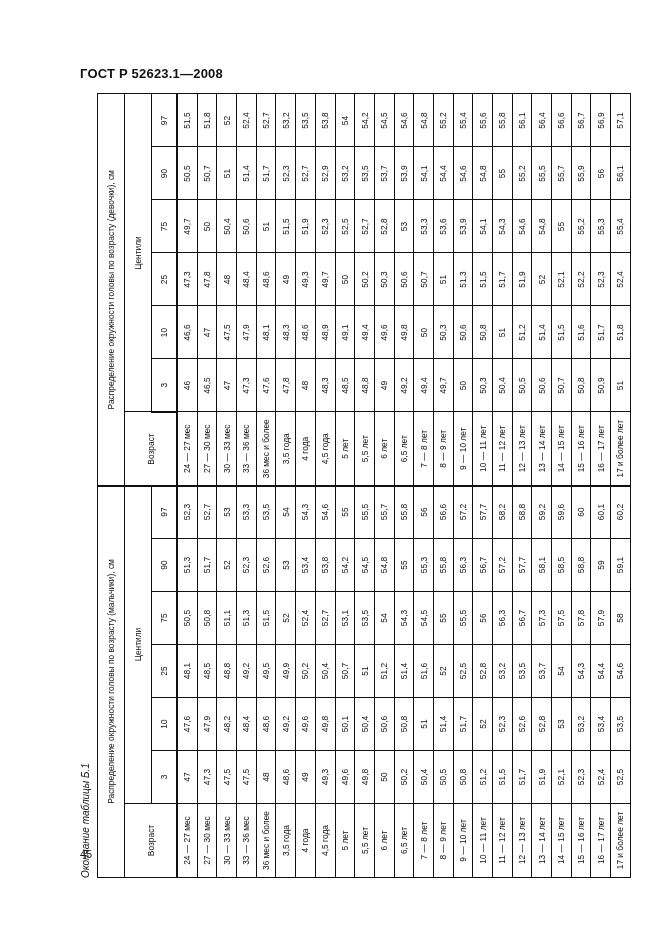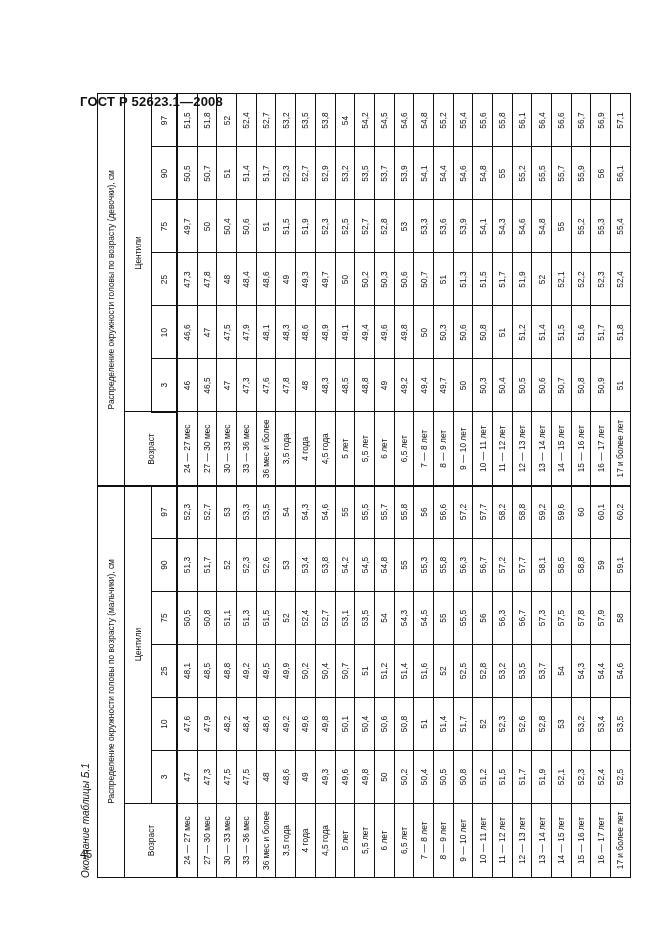--- a/index.html
+++ b/index.html
@@ -1,17 +1,17 @@
 <!DOCTYPE html>
 <html><head>
 <meta charset="utf-8">
 <style>
   html, body { margin: 0; padding: 0; background: #ffffff; }
   body { width: 661px; height: 936px; position: relative; overflow: hidden; font-family: "Liberation Sans", sans-serif; color: #111; }
-  .doc-header { position: absolute; left: 80px; top: 66px; font-size: 13px; font-weight: bold; letter-spacing: 0.2px; margin-top: 28px; }
+  .doc-header { position: absolute; left: 80px; top: 66px; font-size: 13px; font-weight: bold; letter-spacing: 0.2px; }
   .page-num { position: absolute; left: 80px; top: 848px; font-size: 11px; }
   
   .rot-wrap {
     position: absolute;
     left: 97px; top: 878px;
     width: 783px; height: 522px;
     transform-origin: 0 0;
     transform: rotate(-90deg);
   }
   .caption { position: absolute; left: 0; top: -17px; font-size: 10px; font-style: italic; white-space: nowrap; }

